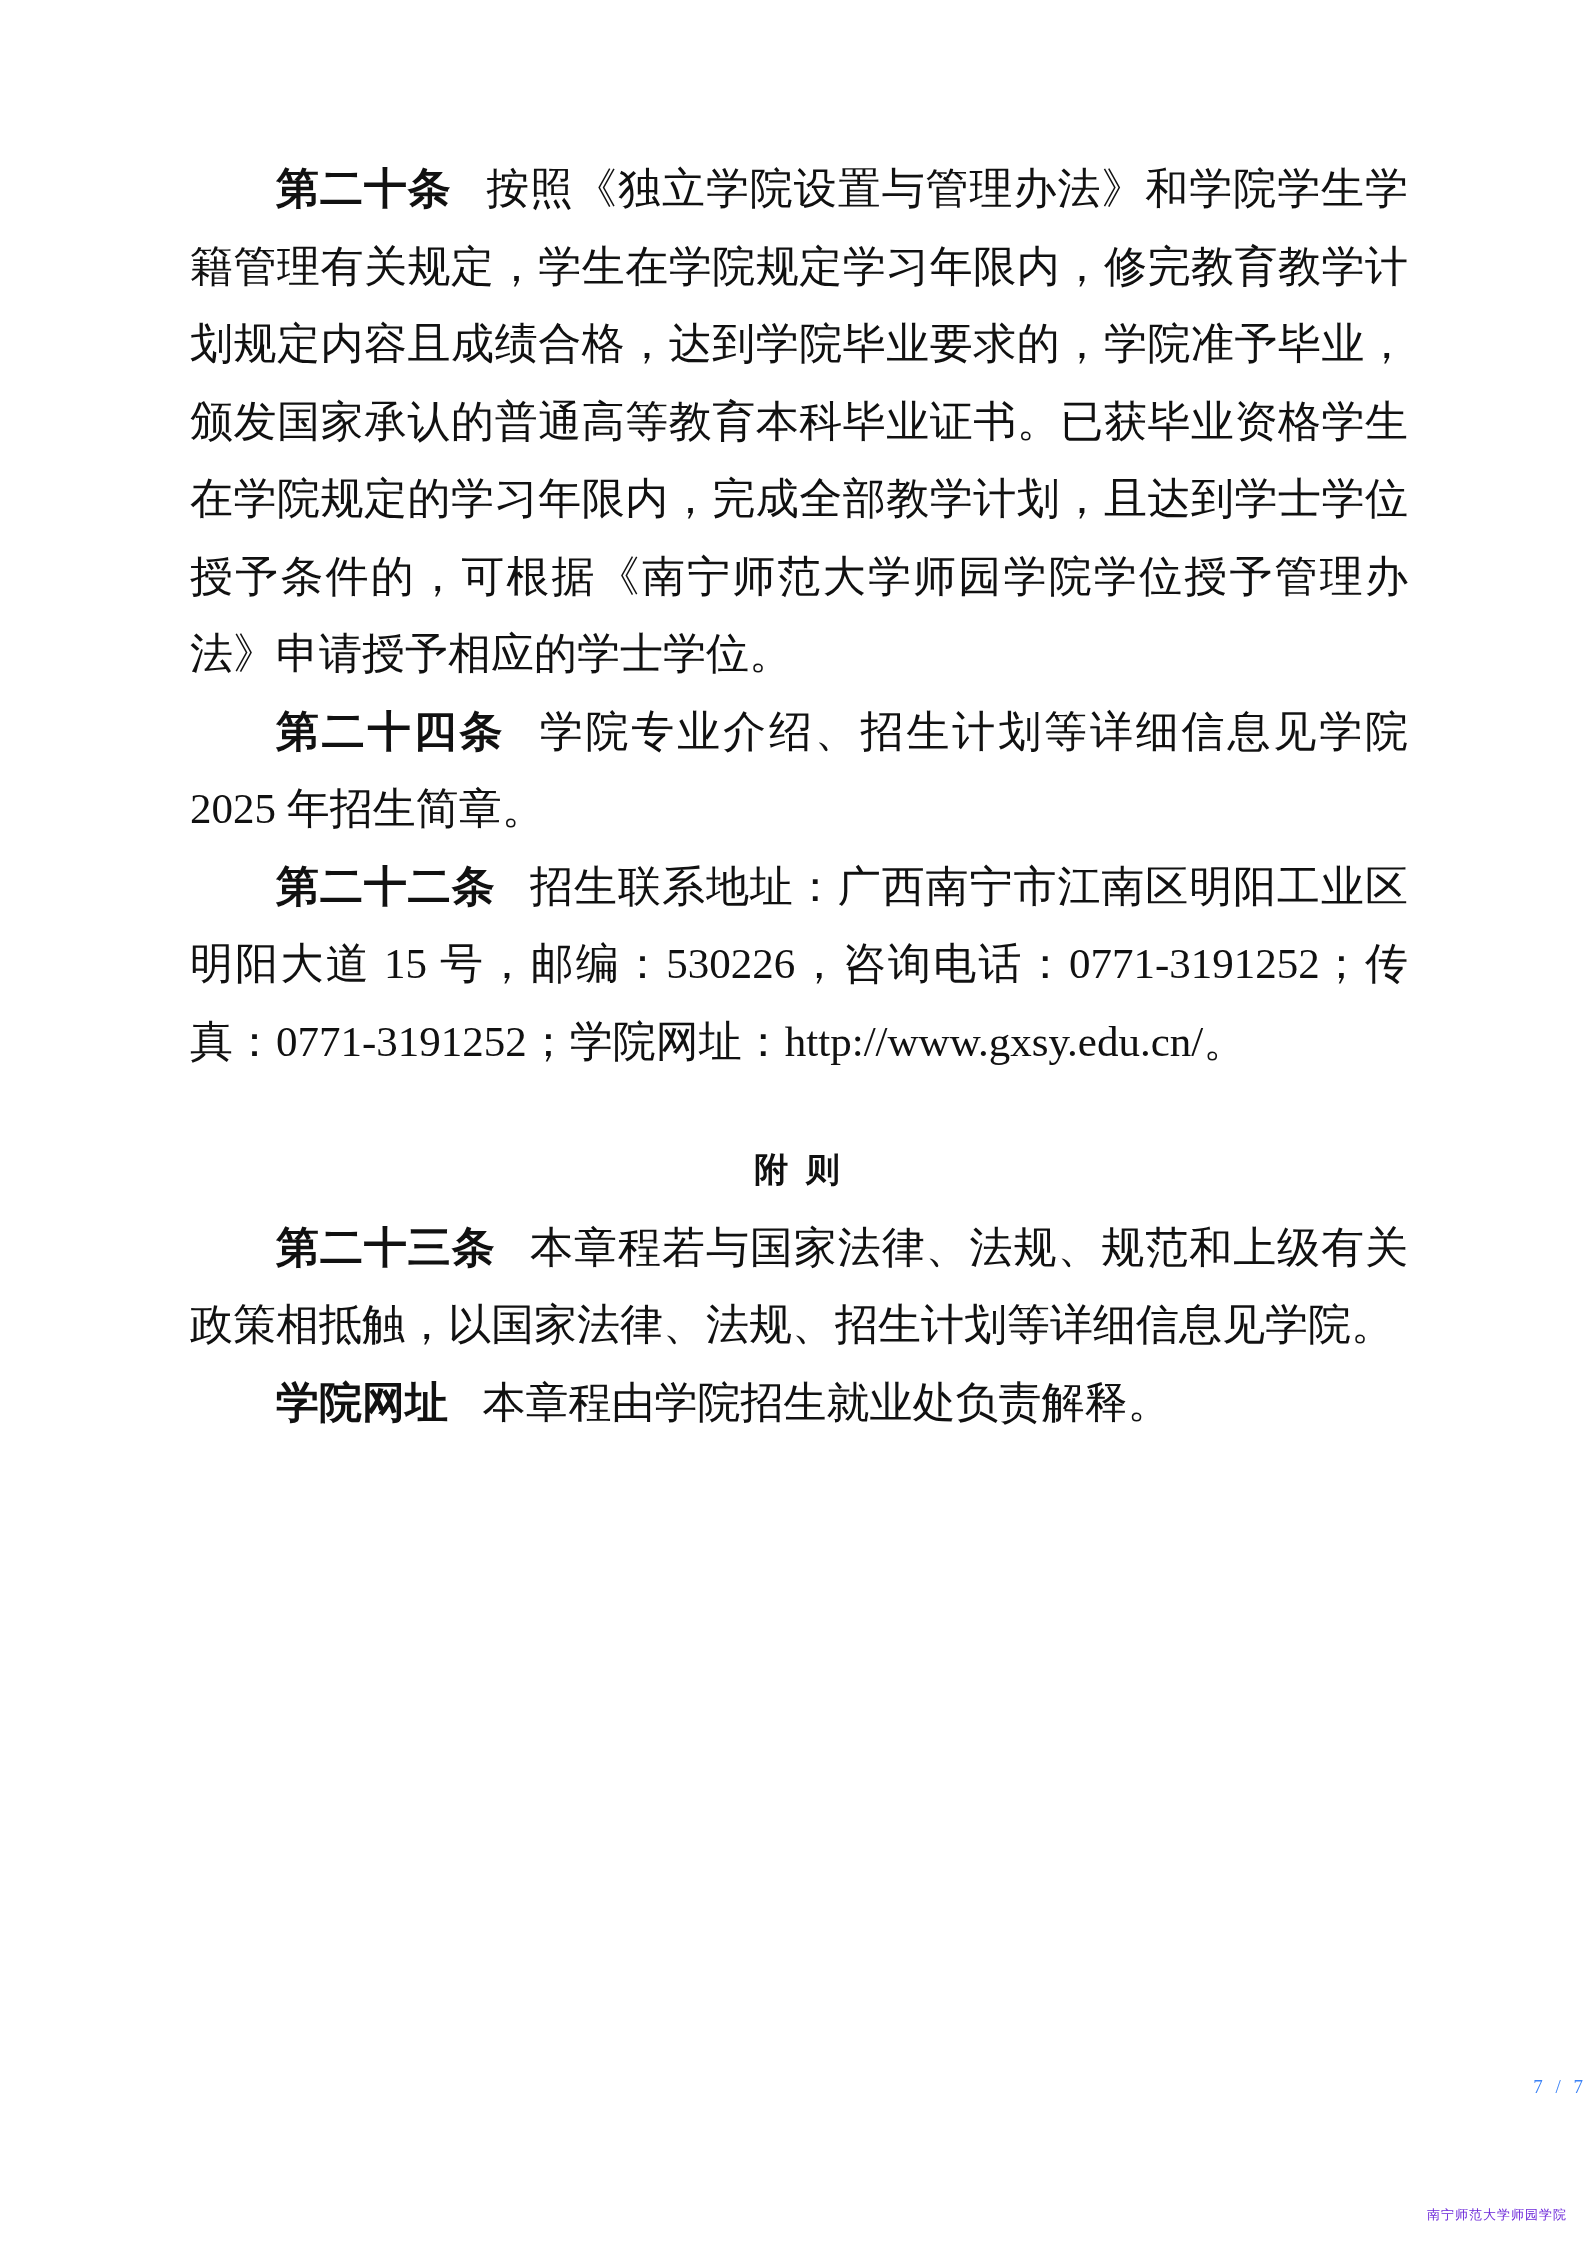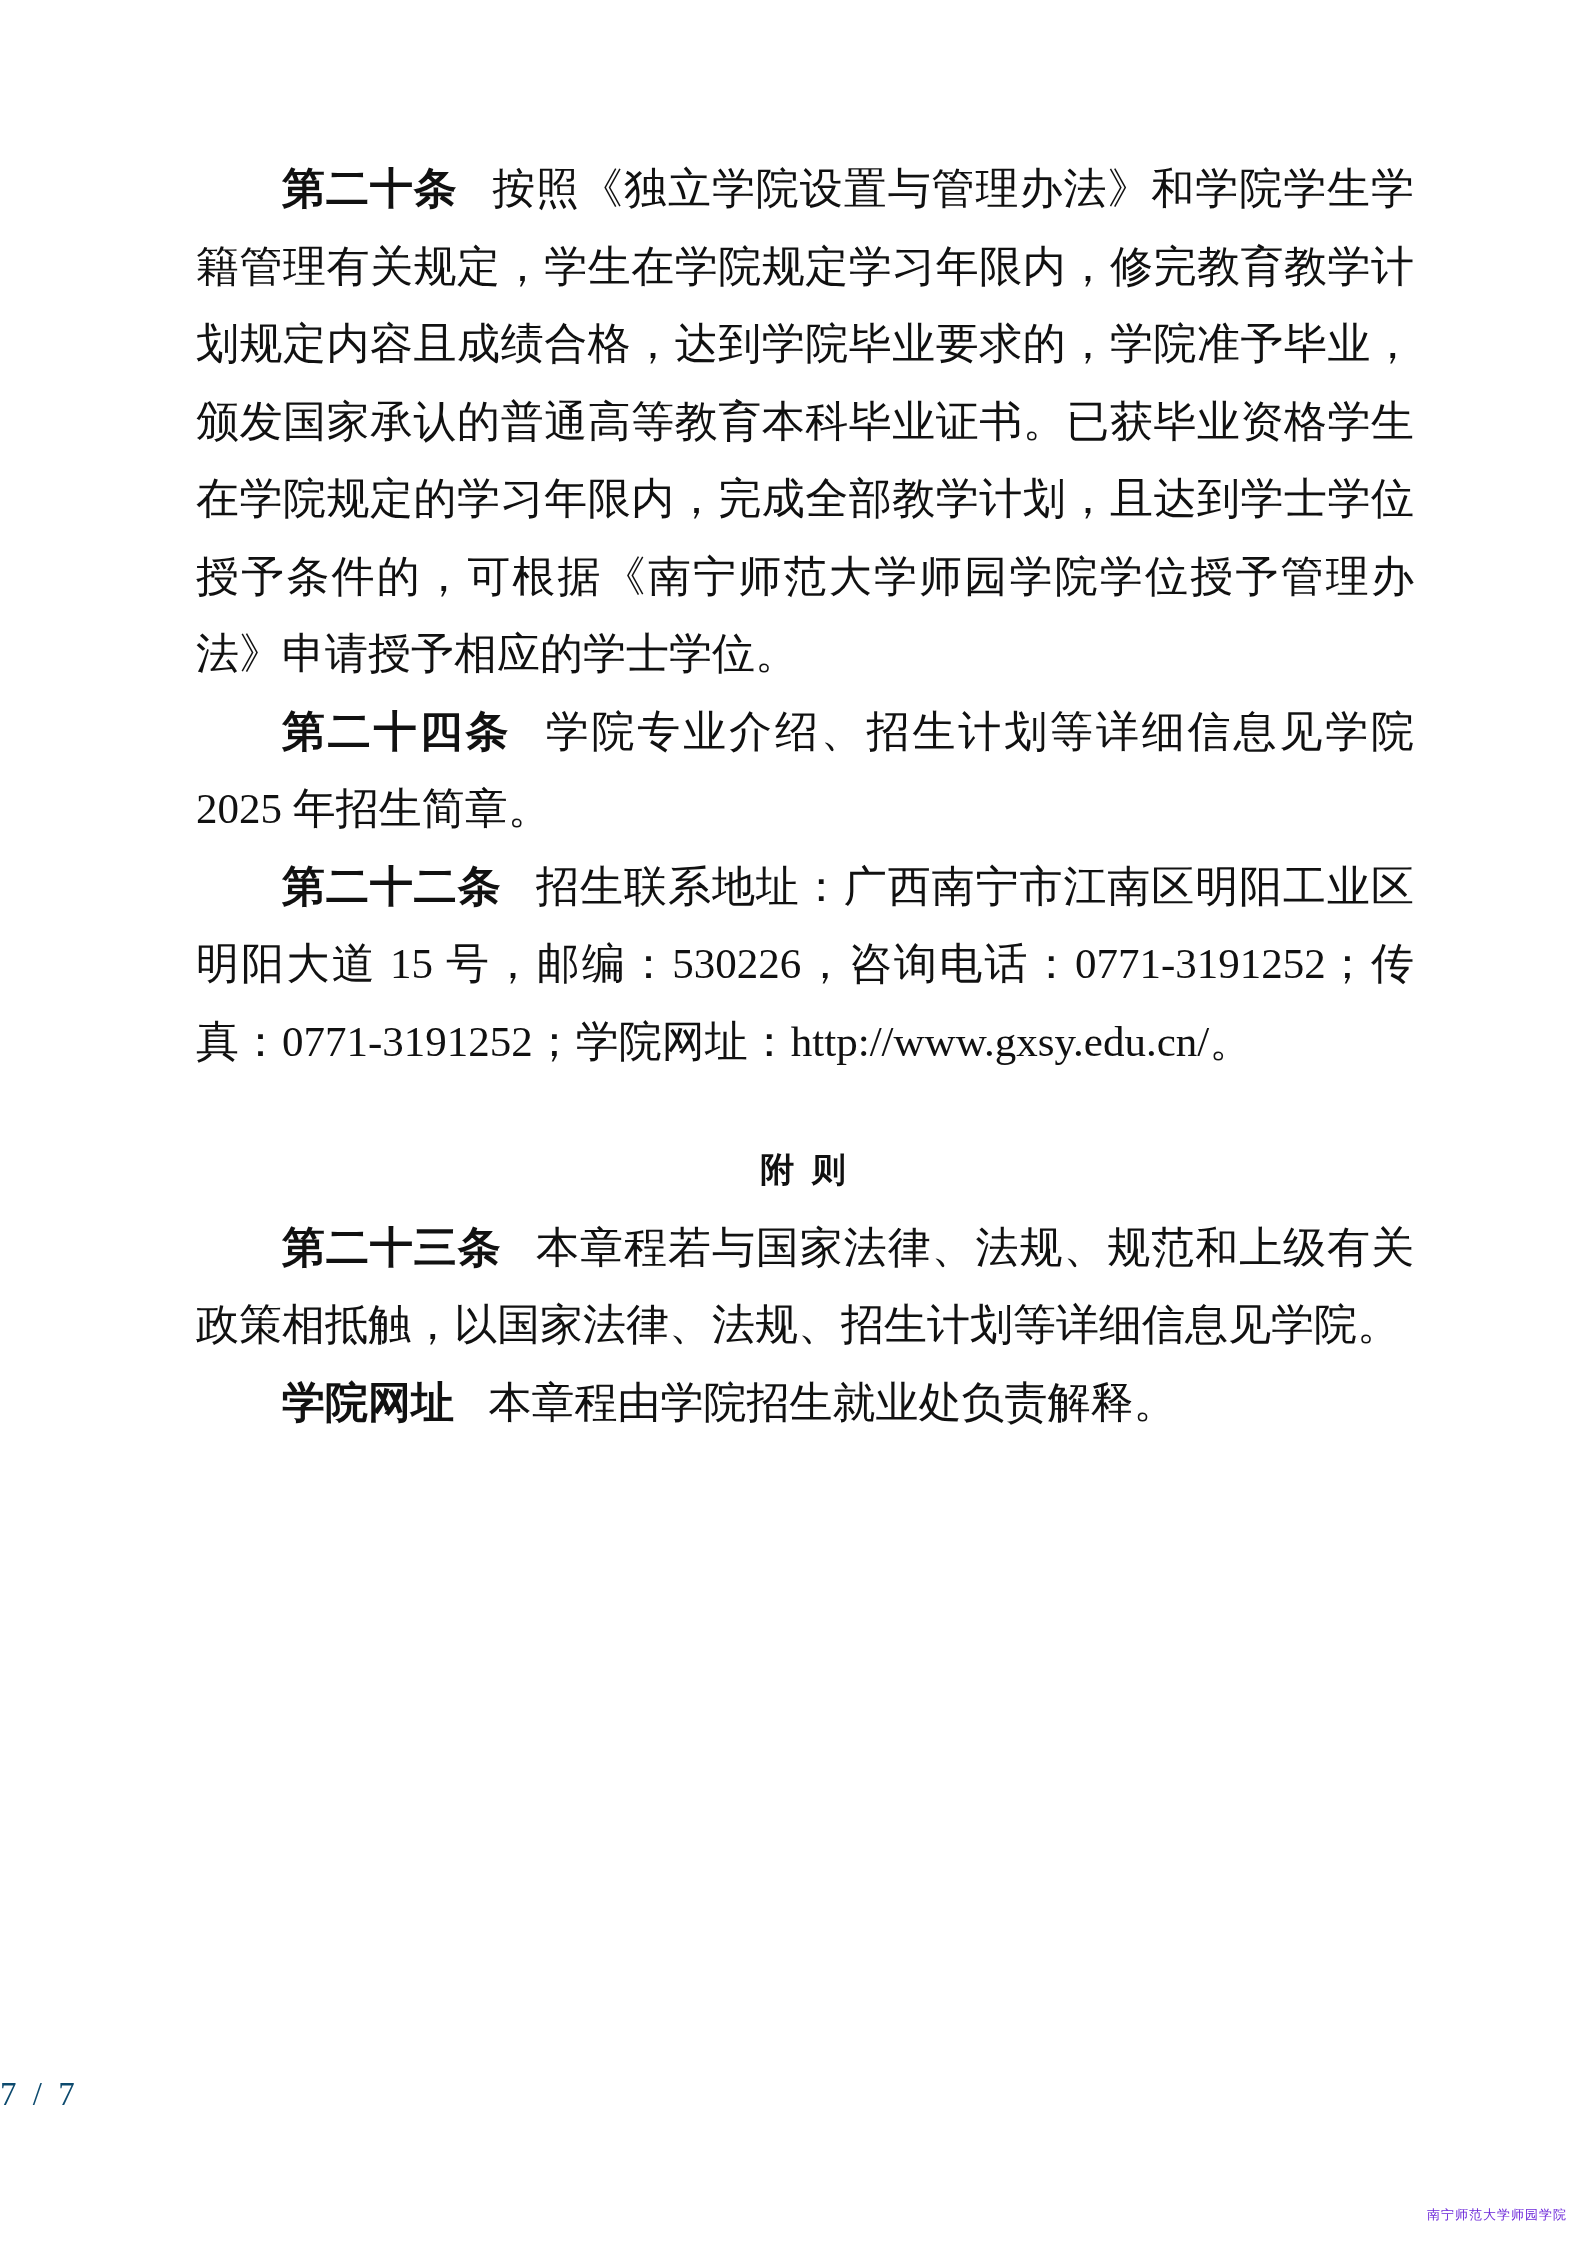--- a/index.html
+++ b/index.html
@@ -11,21 +11,21 @@
     position: relative;
     width: 1587px;
     height: 2245px;
     background: #ffffff;
     color: #111;
     font-family: "Liberation Serif", "DejaVu Serif", serif;
     overflow: hidden;
   }
   .content {
     position: absolute;
-    left: 196px;
+    left: 190px;
     top: 150px;
     width: 1218px;
     font-size: 43px;
     line-height: 77.5px;
     text-align: justify;
   }
   .para {
     margin: 0;
     text-indent: 2em;
   }
@@ -41,24 +41,24 @@
     font-weight: bold;
     font-size: 34px;
     line-height: 77.5px;
     letter-spacing: 4px;
   }
   .footer {
     position: absolute;
     top: 2076px;
     left: 0;
     width: 100%;
-    text-align: left;
-    font-size: 33px;
+    text-align: right;
+    font-size: 19px;
     letter-spacing: 4px;
-    color: #0c4a6e;
+    color: #3b82f6;
     font-family: "Liberation Serif", "DejaVu Serif", serif;
   }
   .watermark {
     position: absolute;
     top: 2206px;
     right: 20px;
     font-size: 13px;
     color: #6d28d9;
     font-family: "Liberation Sans", "DejaVu Sans", sans-serif;
     letter-spacing: 1px;

